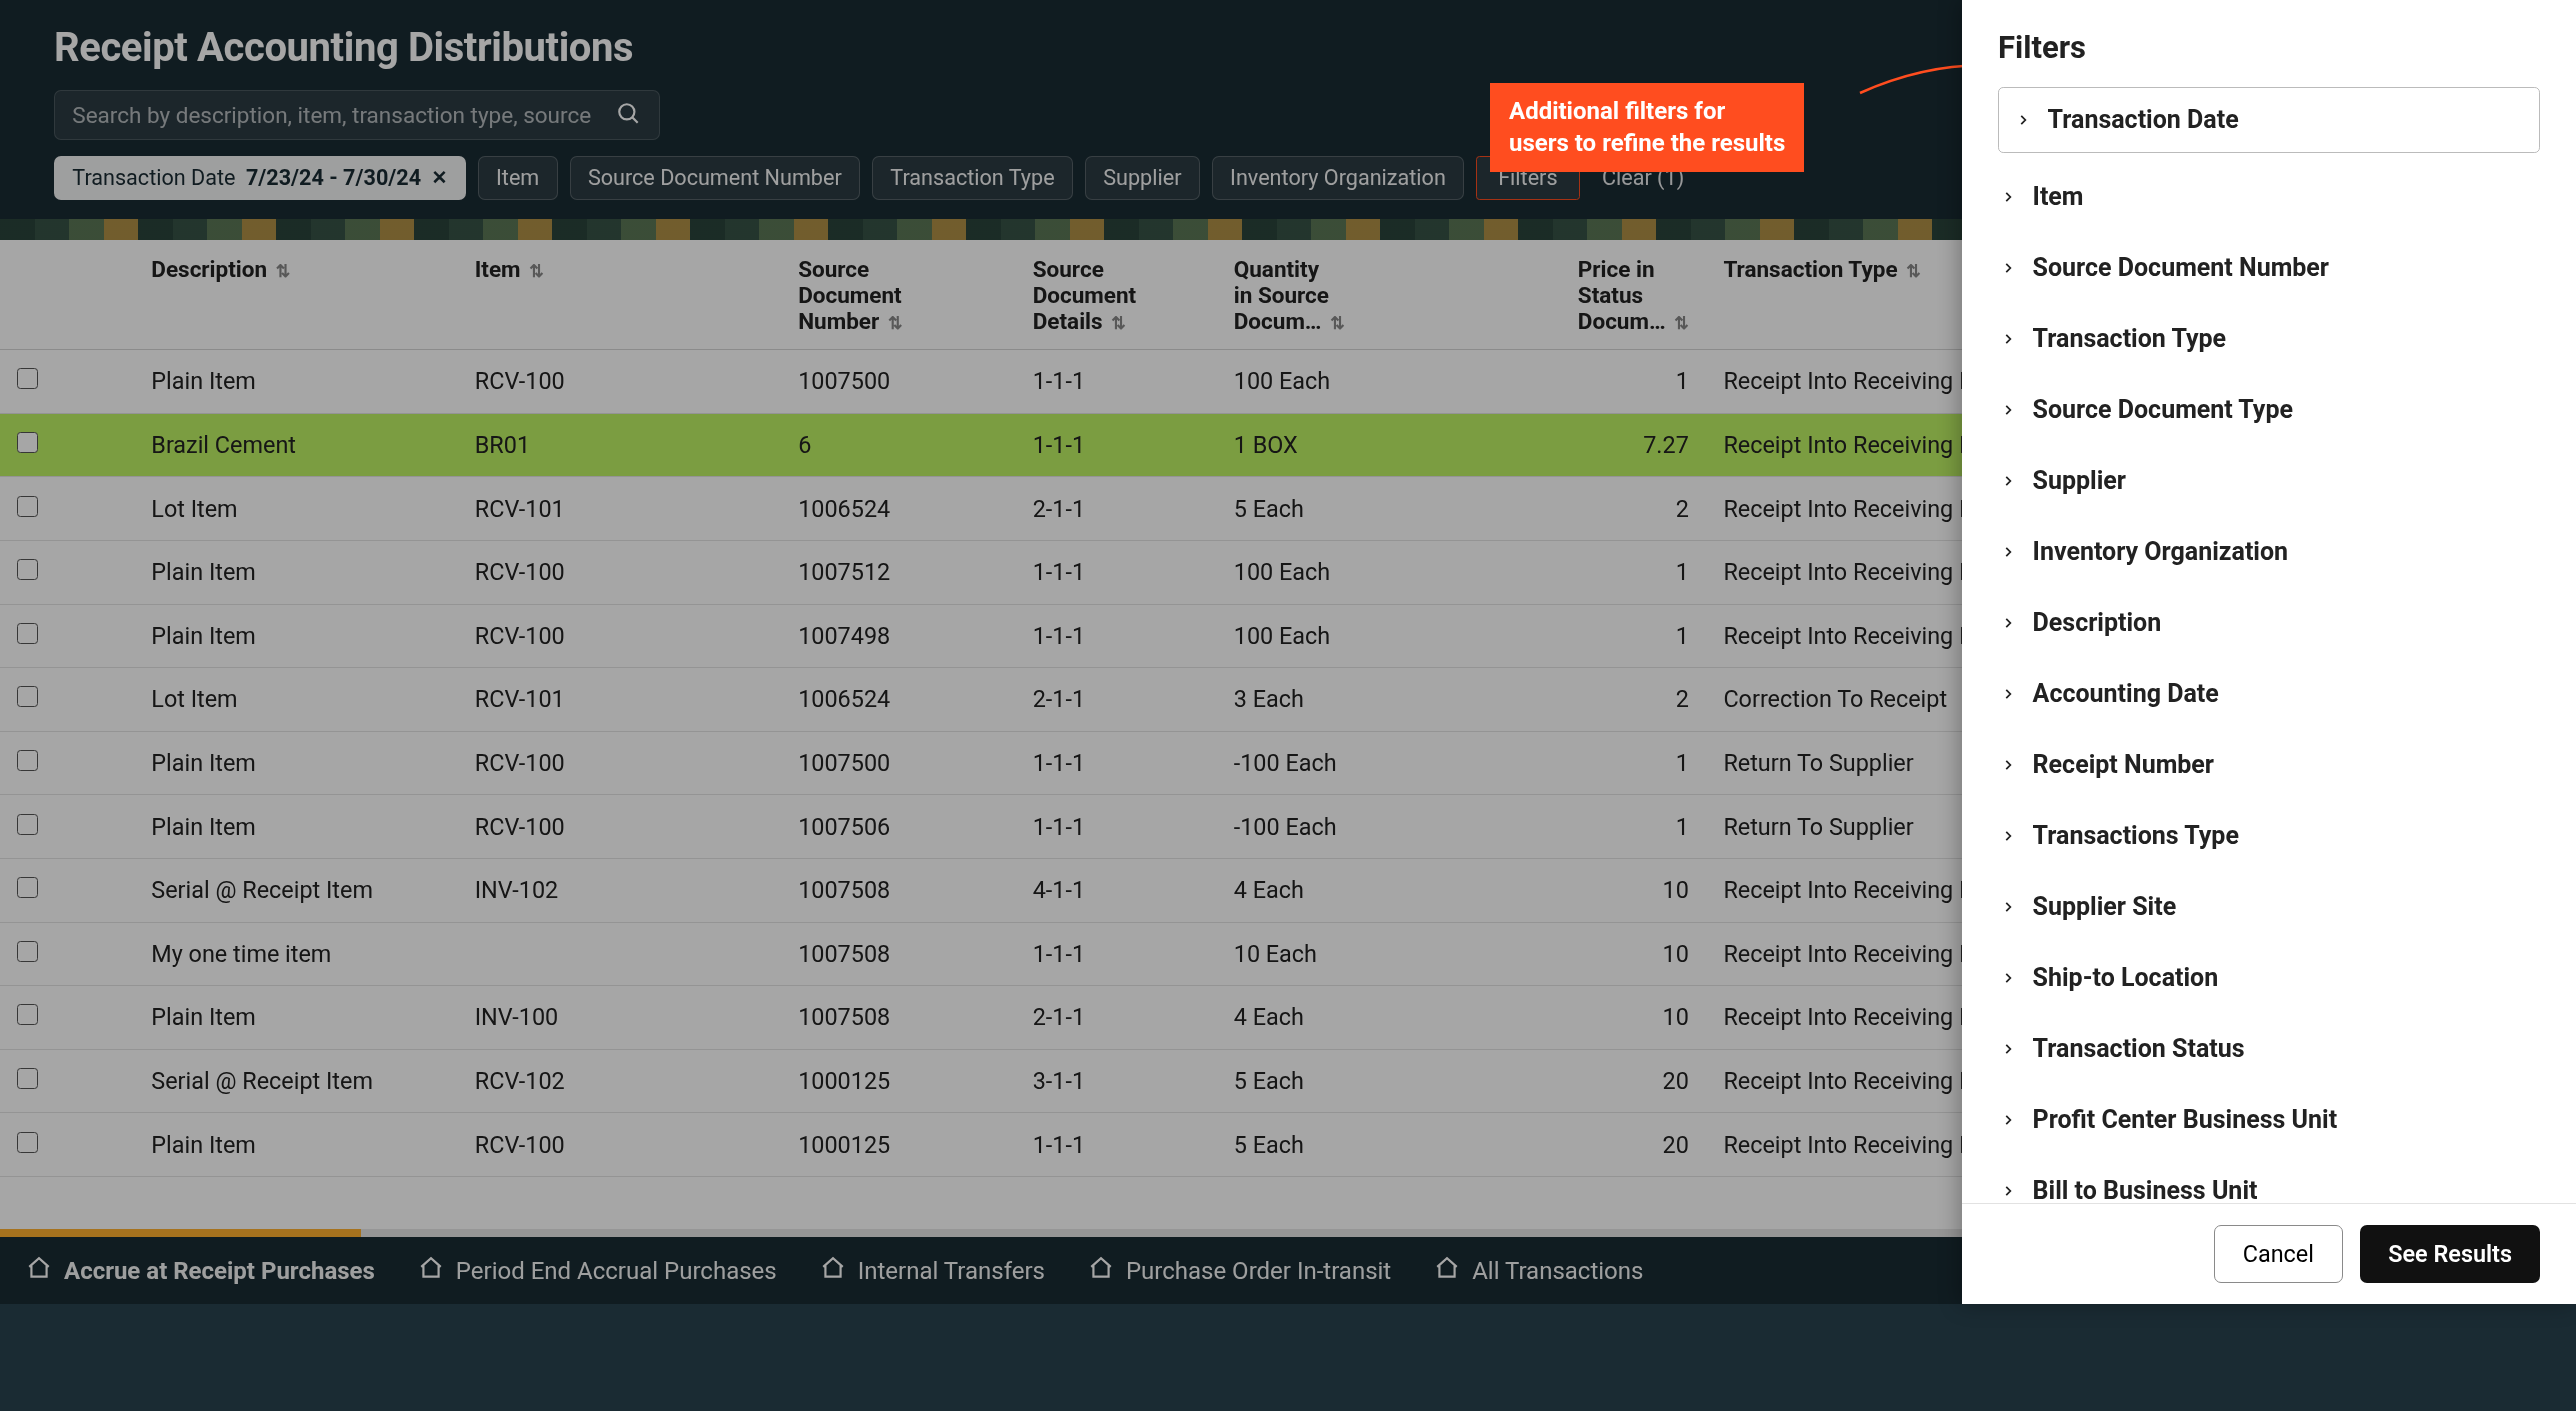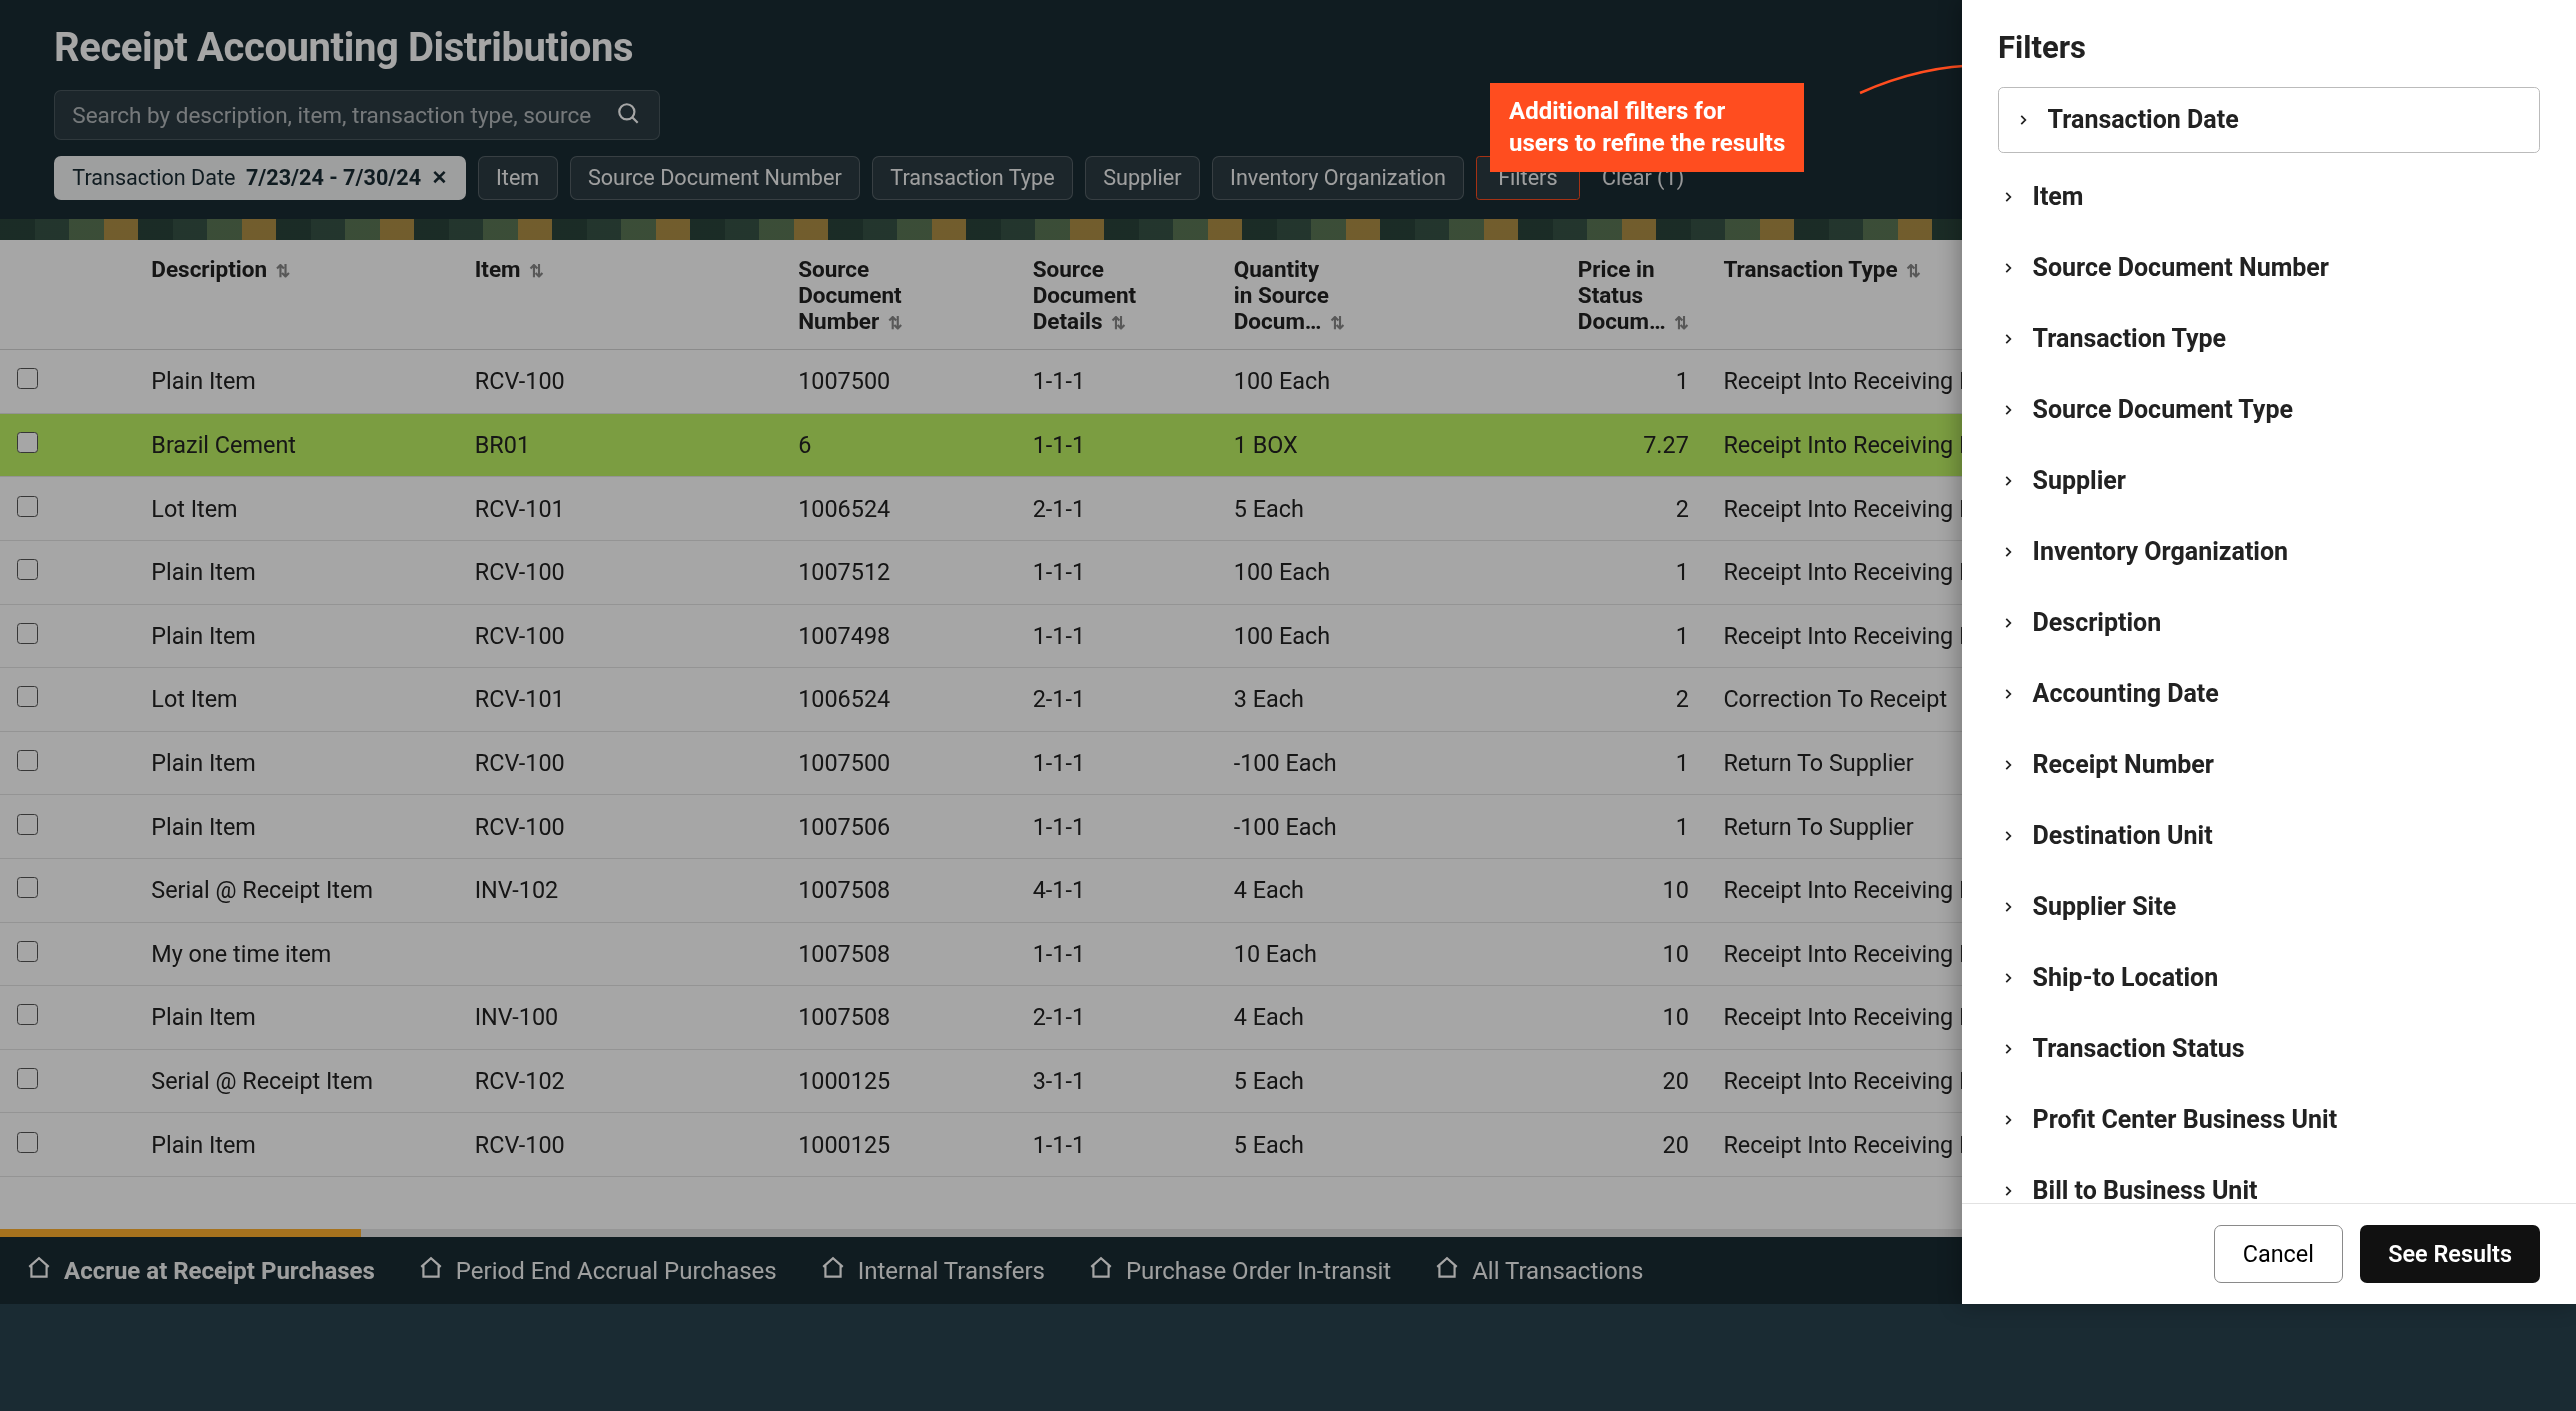--- a/index.html
+++ b/index.html
@@ -459,21 +459,21 @@
             </svg>
           </span>
           <span>Receipt Number</span>
         </div>
         <div class="fp-item">
           <span class="chev">
             <svg viewBox="0 0 24 24">
               <polyline points="9 5 16 12 9 19"></polyline>
             </svg>
           </span>
-          <span>Destination Unit</span>
+          <span>Transactions Type</span>
         </div>
         <div class="fp-item">
           <span class="chev">
             <svg viewBox="0 0 24 24">
               <polyline points="9 5 16 12 9 19"></polyline>
             </svg>
           </span>
           <span>Supplier Site</span>
         </div>
         <div class="fp-item">

